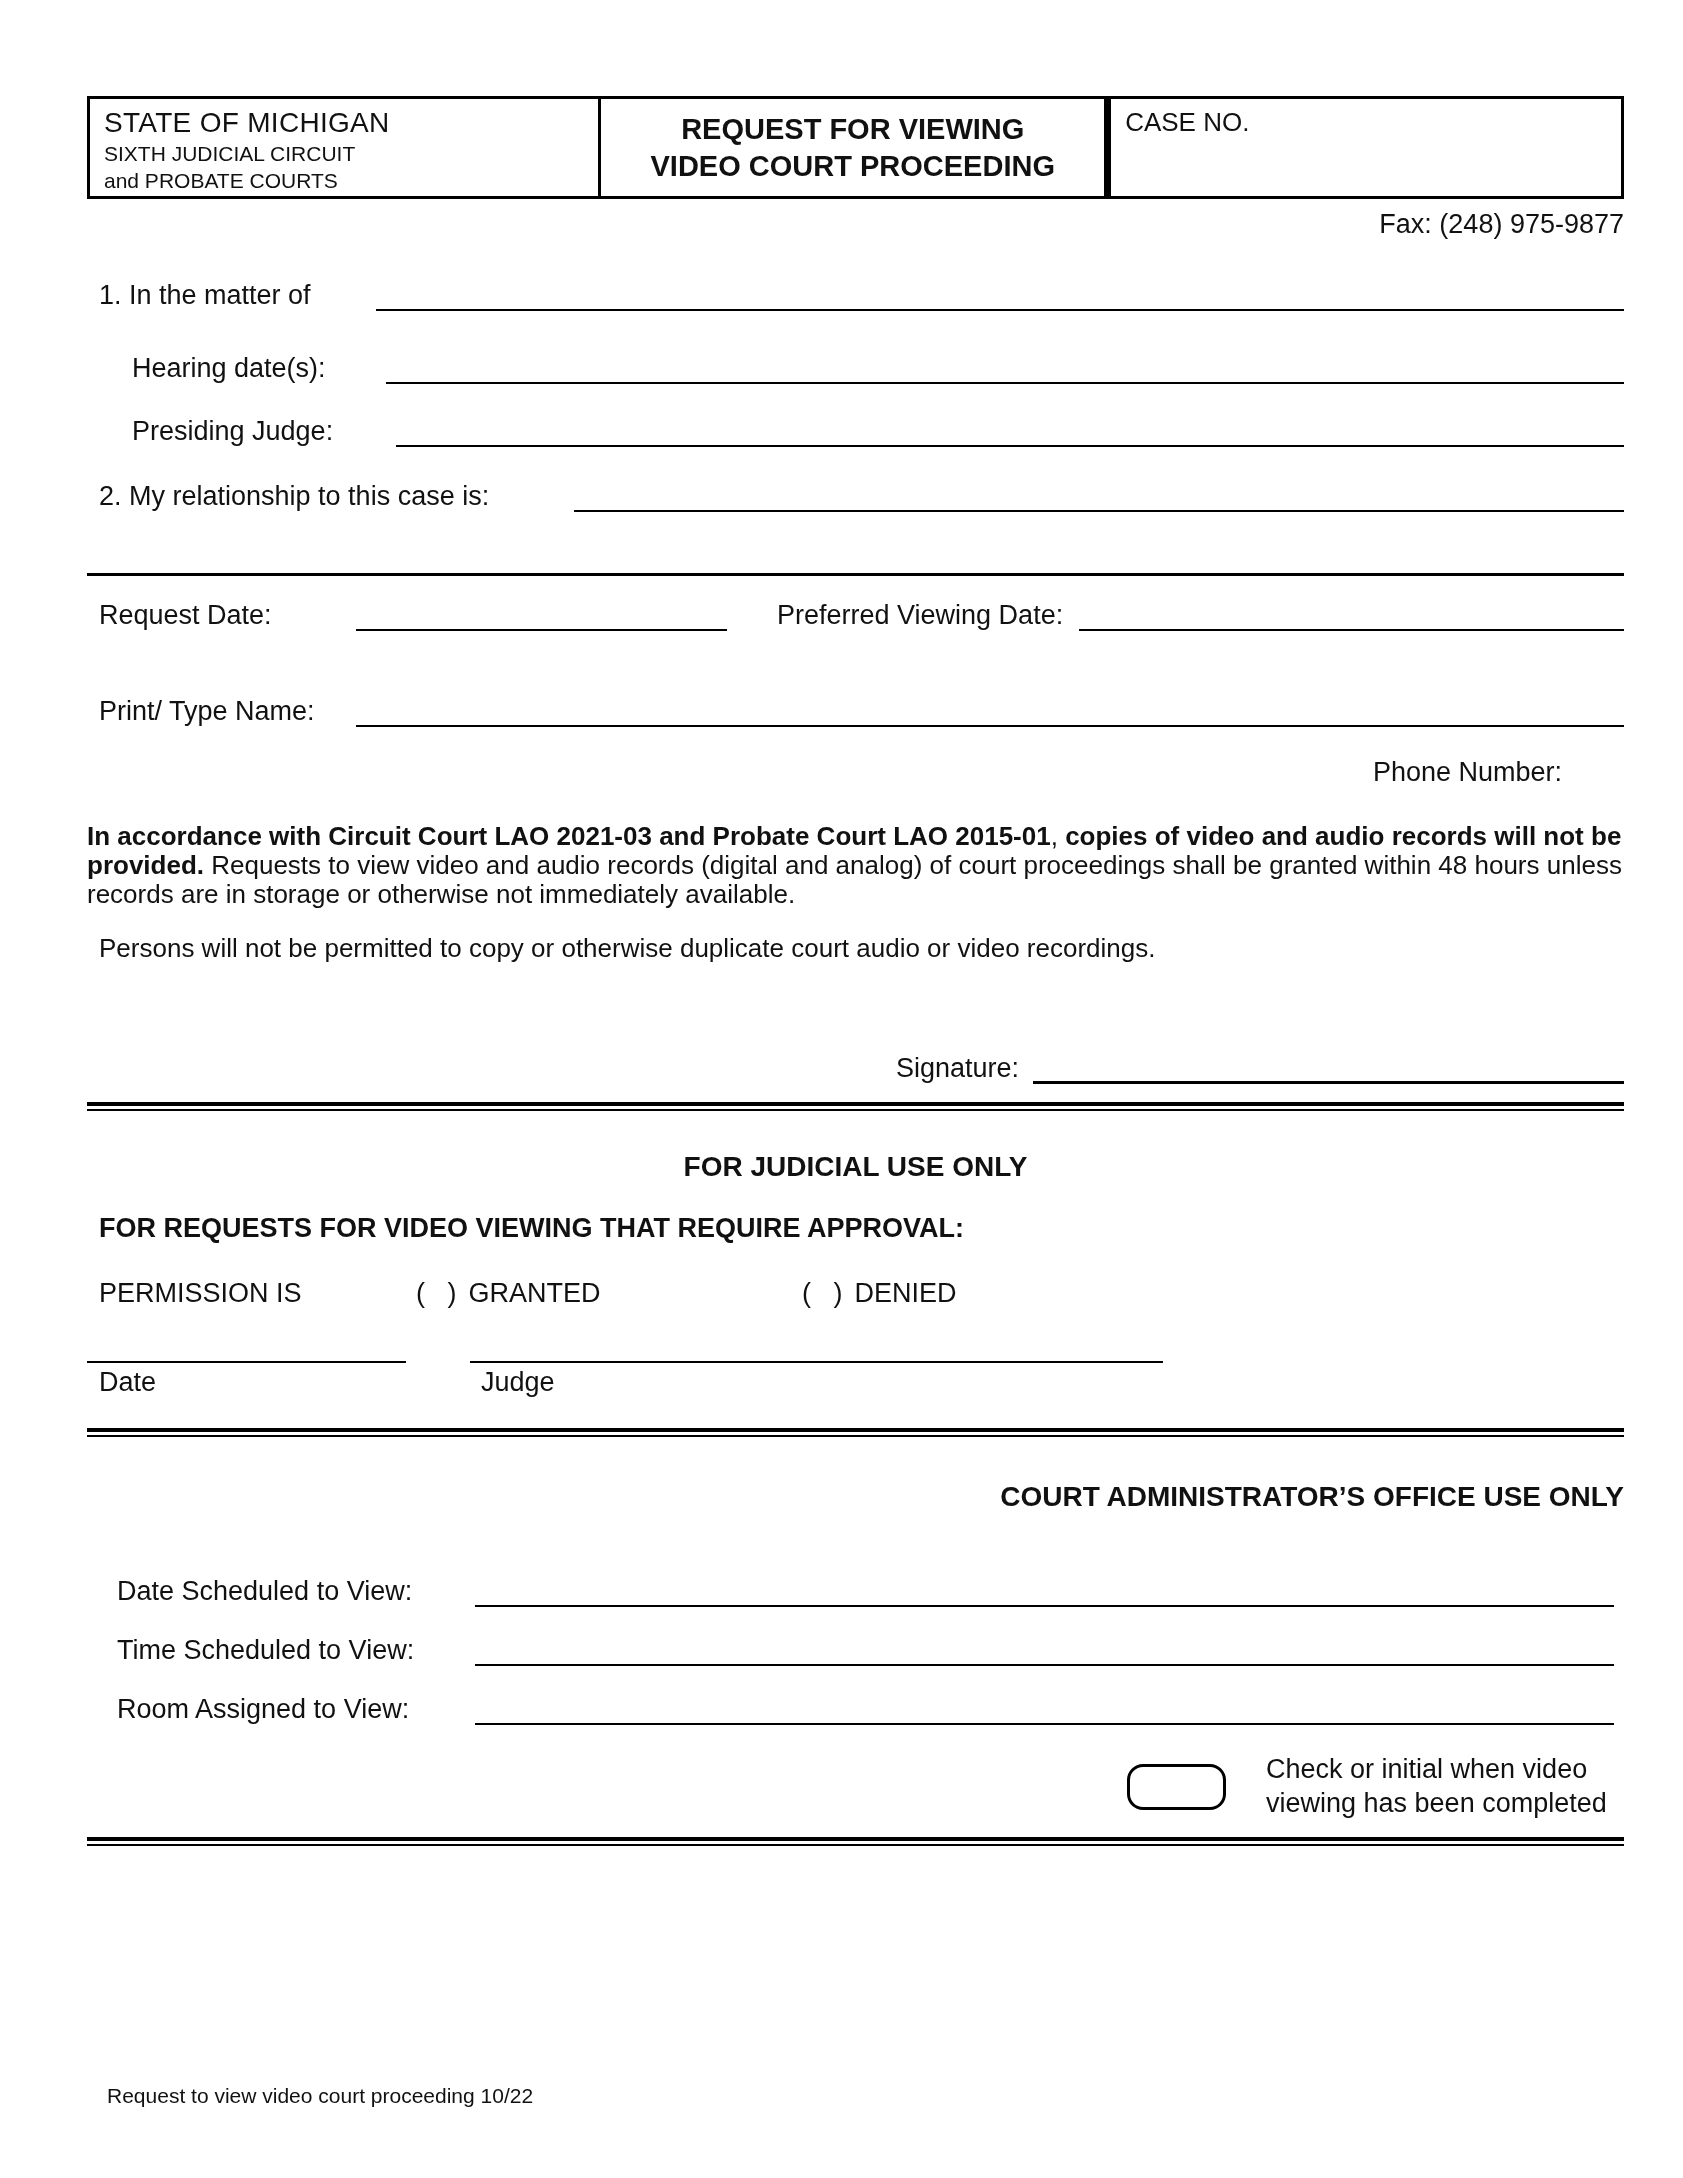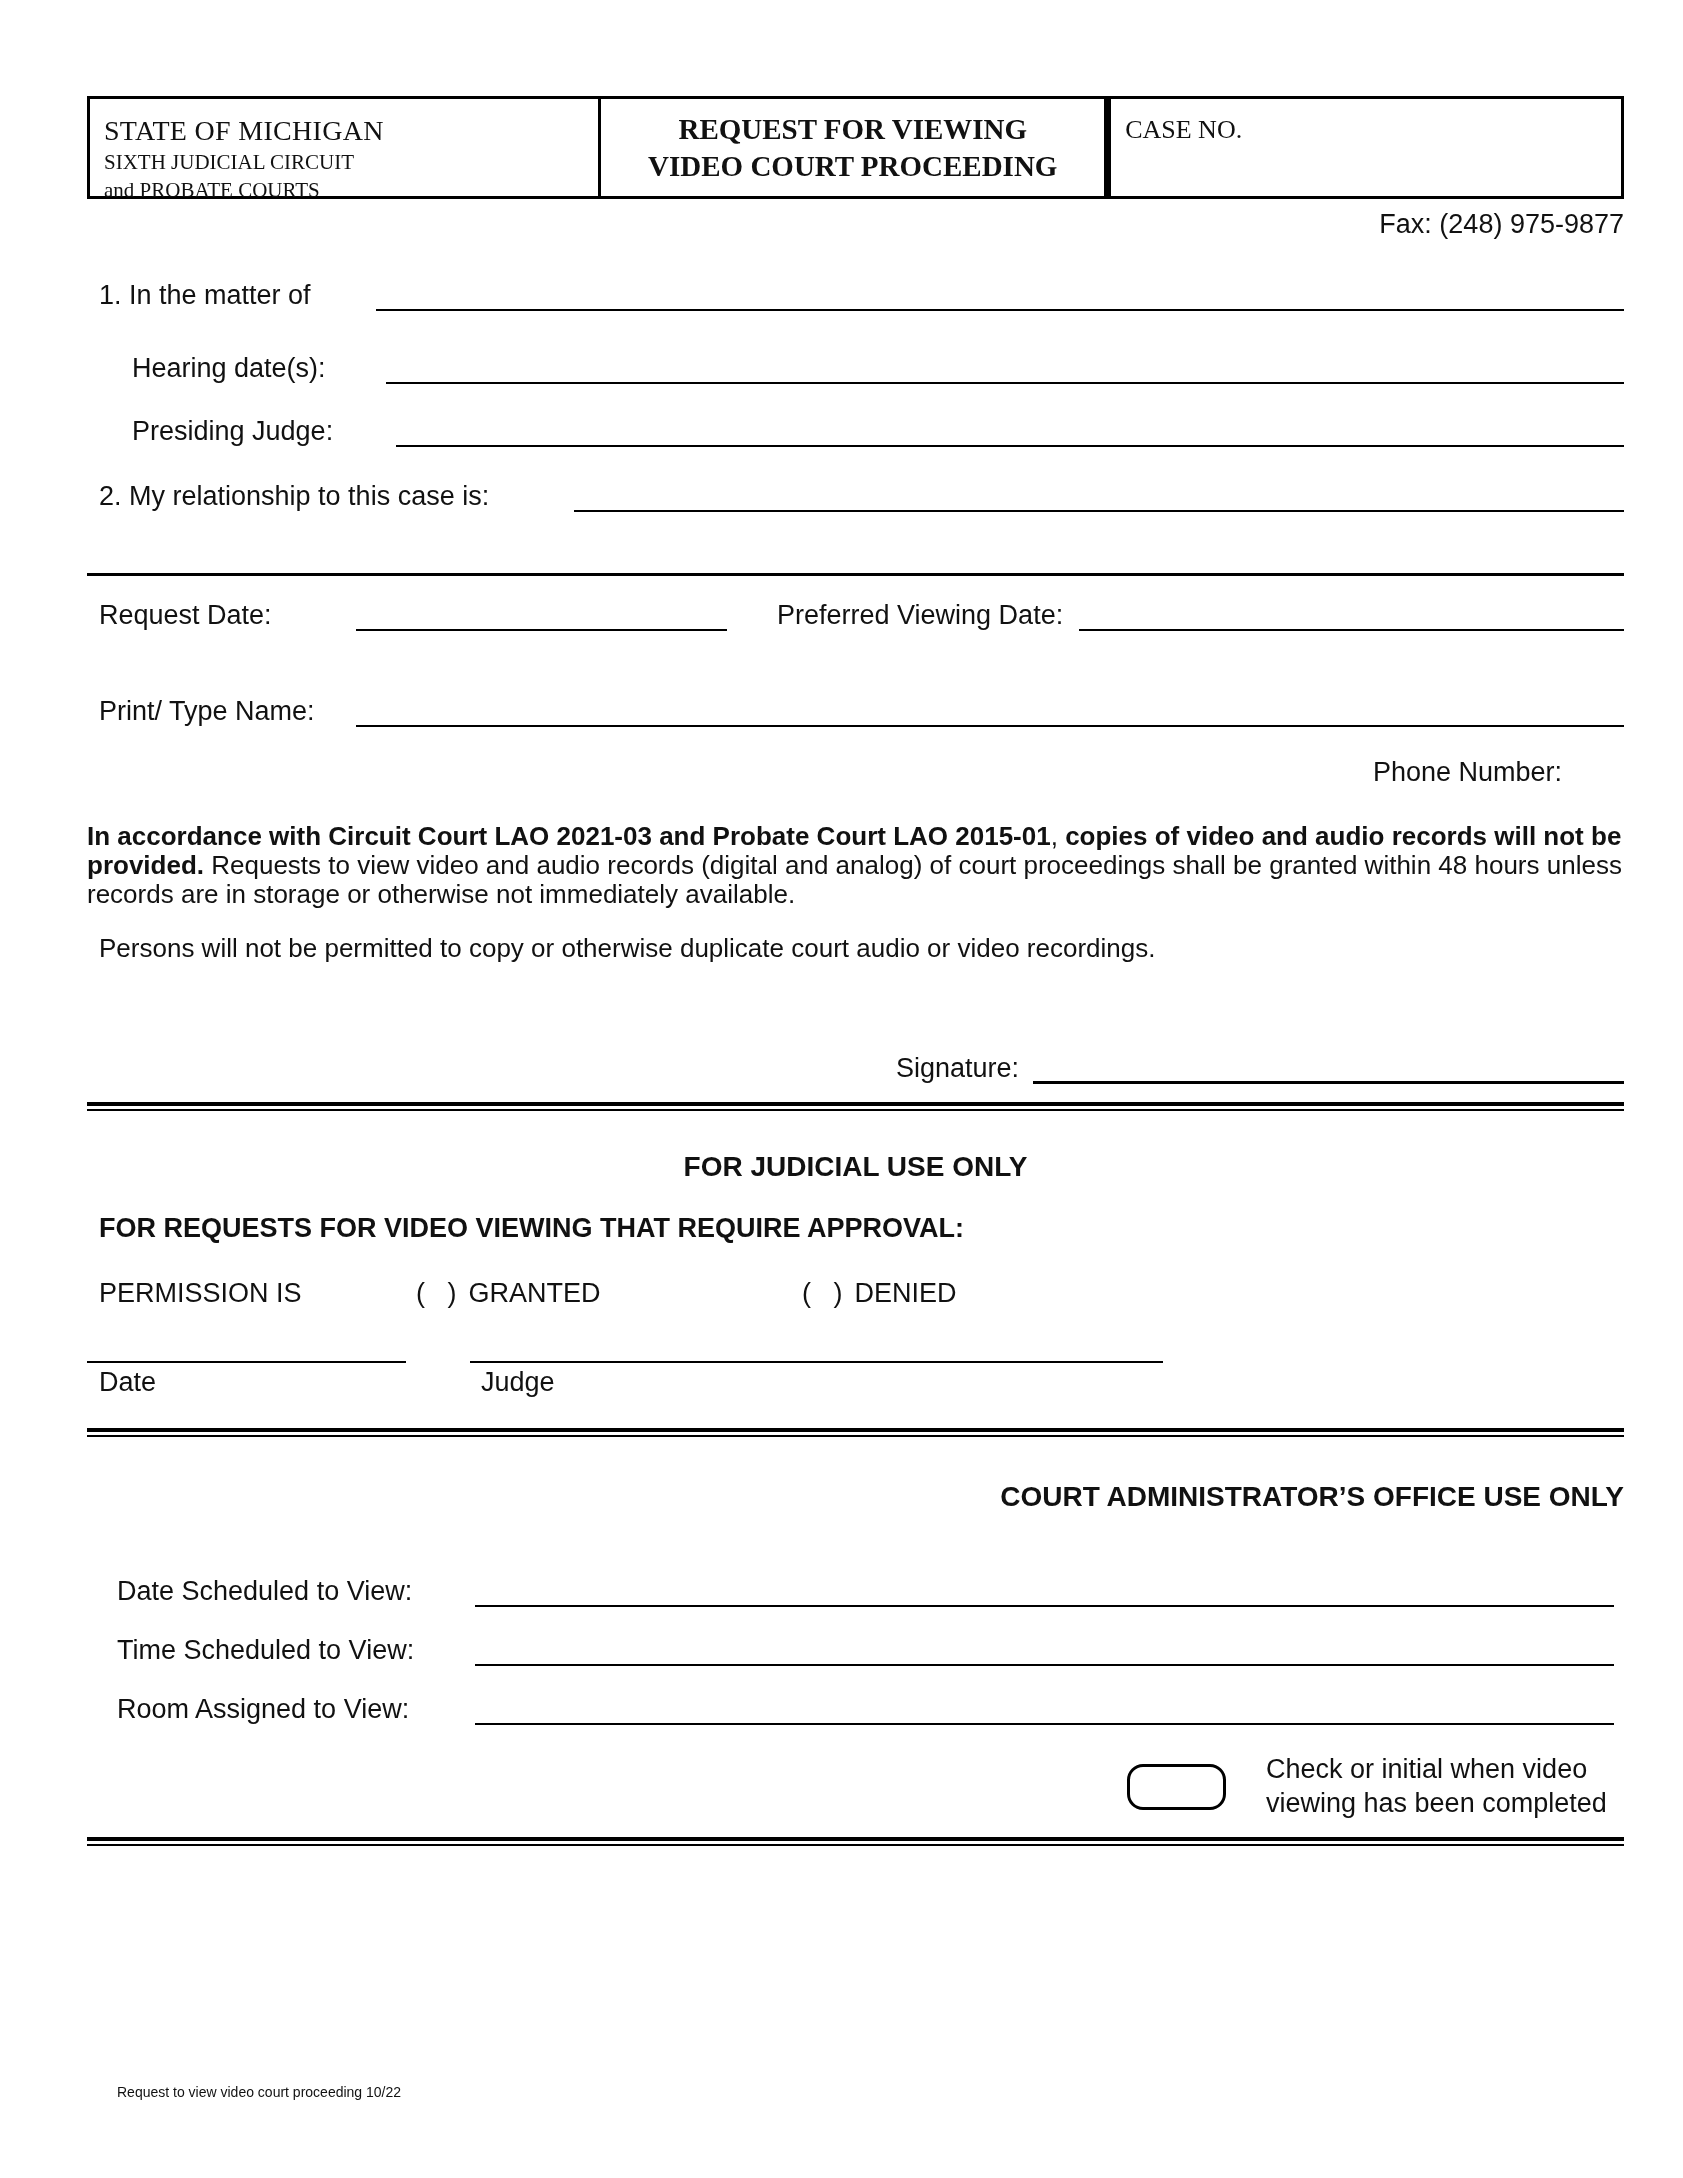--- a/index.html
+++ b/index.html
@@ -5,21 +5,21 @@
   * { margin:0; padding:0; box-sizing:border-box; }
   html, body { background:#ffffff; }
   .page {
     width:1683px; height:2178px; background:#ffffff; position:relative;
     font-family:"Liberation Sans", sans-serif; color:#111;
     padding:96px 59px 0 87px; margin:0 auto; overflow:hidden;
   }
 
   
   .header-table { display:flex; border:3px solid #000; height:103px; }
-  .cell { padding:16px 14px;font-family:Liberation Serif, serif; }
+  .cell { padding:8px 14px; }
   .cell-court { width:33.4%; border-right:3px solid #000; }
   .court-line1 { font-size:28px; letter-spacing:0.3px; }
   .court-line2 { font-size:21px; margin-top:3px; }
   .cell-title { width:33.3%; border-right:7px solid #000000; display:flex; flex-direction:column; justify-content:center; text-align:center; }
   .title-line { font-size:29px; font-weight:bold; line-height:1.25; }
   .cell-case { width:33.3%; font-size:26px; }
   .fax-row { text-align:right; font-size:27px; margin-top:10px; }
 
   
   .field-row { display:flex; align-items:flex-end; margin-left:12px; font-size:27px; }
@@ -82,21 +82,21 @@
   .admin-title { margin-top:44px;text-align:right; }
   .admin-row { margin-top:28px; margin-left:30px; }
   .admin-row .label { width:358px; }
   .admin-row .fill-line { margin-right:10px; }
   .admin-row-first { margin-top:63px; }
 
   .check-row { margin-top:28px; display:flex; justify-content:flex-end; align-items:center; gap:40px; padding-right:10px; }
   .check-box { width:99px; height:46px; border:3px solid #000; border-radius:16px; background:#fff; }
   .check-note { width:348px; font-size:27px; line-height:1.25; }
 
-  .footer { position:absolute; left:117px; top:2084px; font-size:14px; }
+  .footer { position:absolute; left:107px; top:2084px; font-size:21px; }
 </style>
 </head>
 <body>
 
 <div class="page">
 
   <div class="header-table">
     <div class="cell cell-court">
       <div class="court-line1">STATE OF MICHIGAN</div>
       <div class="court-line2">SIXTH JUDICIAL CIRCUIT</div>

